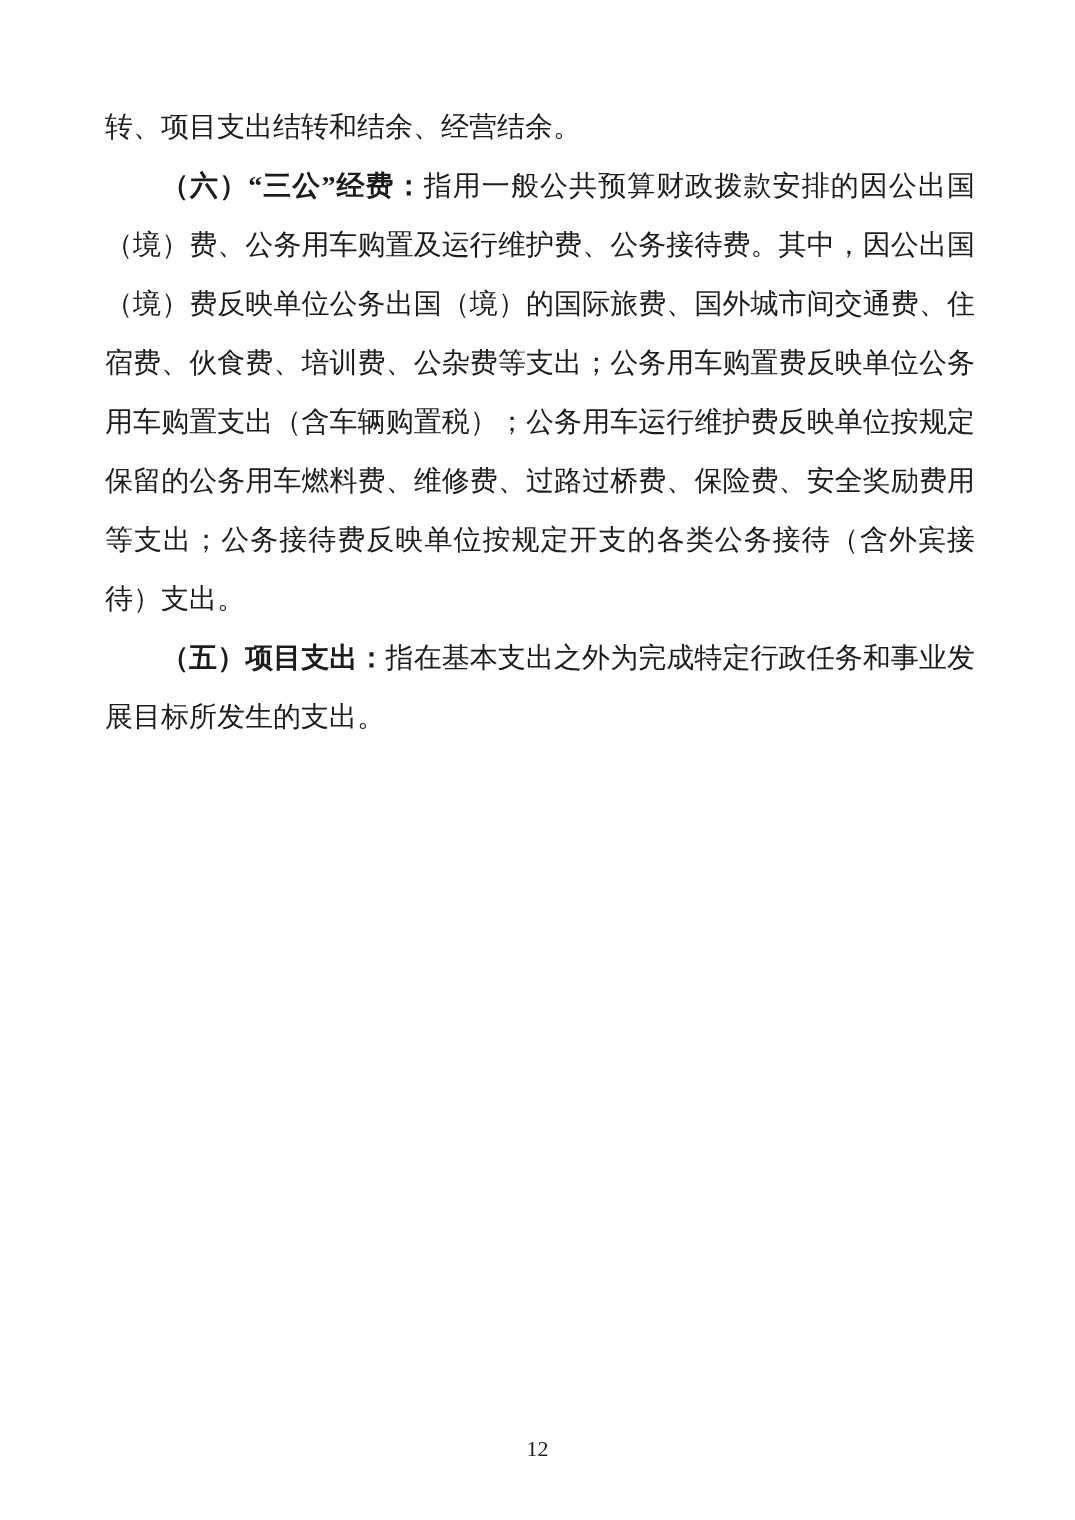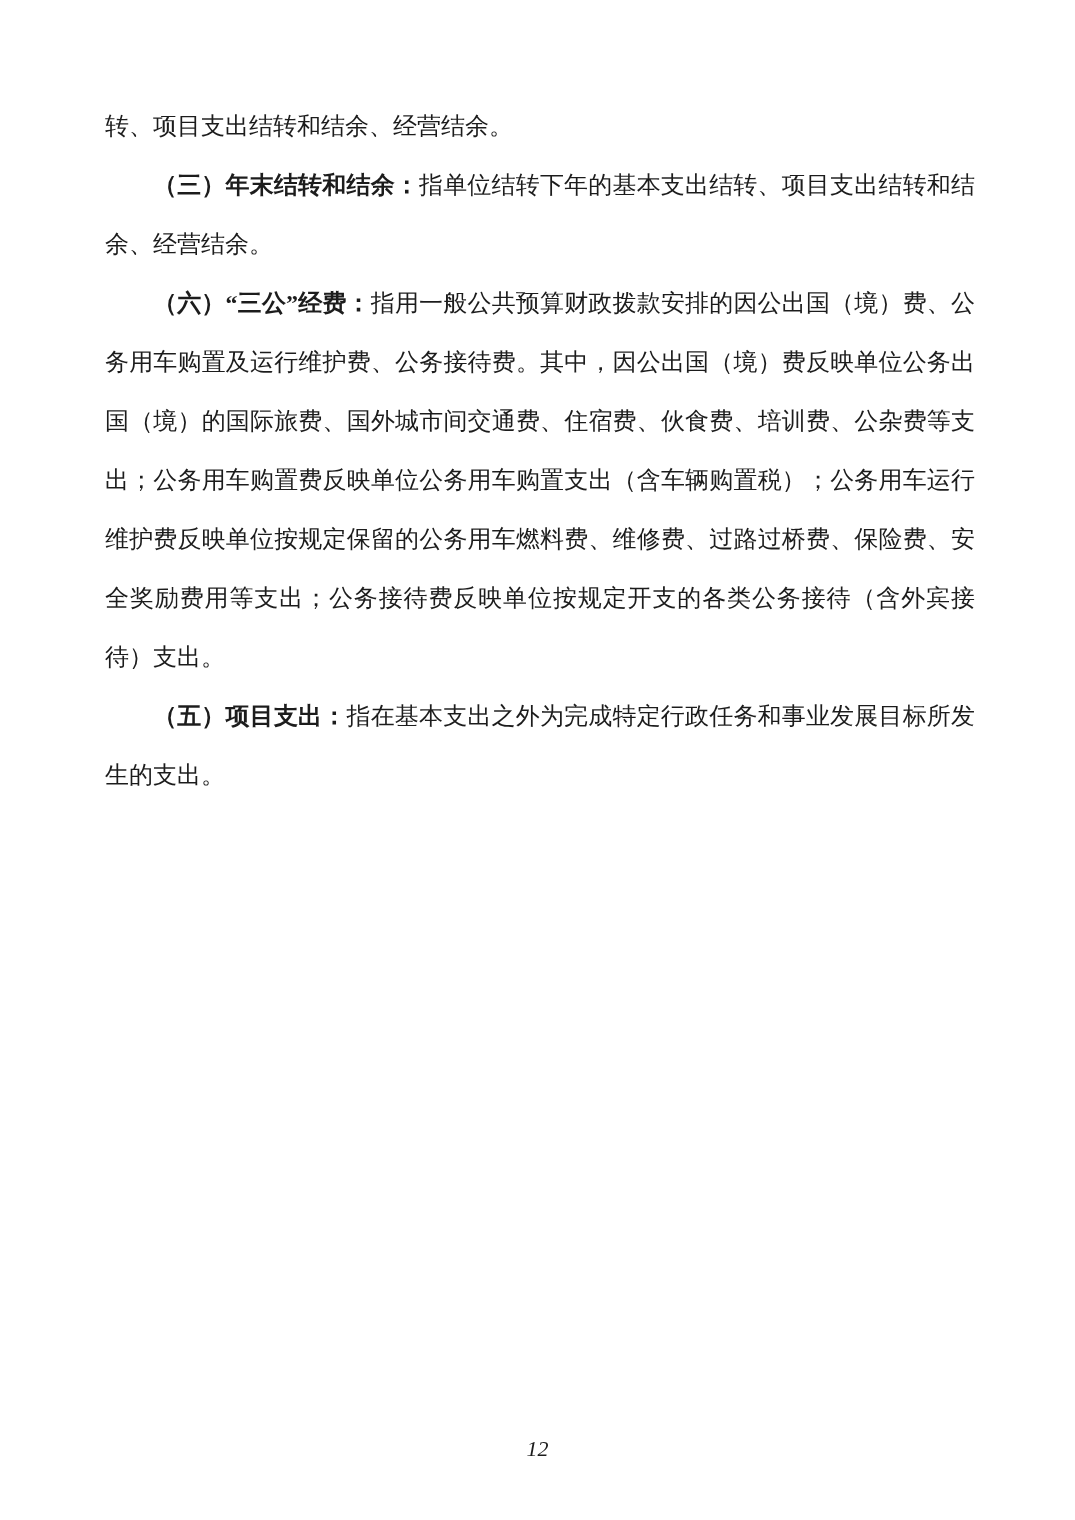--- a/index.html
+++ b/index.html
@@ -12,21 +12,21 @@
     background: #ffffff;
     position: relative;
     overflow: hidden;
     font-family: "Liberation Serif", "DejaVu Serif", serif;
   }
   .content {
     position: absolute;
     left: 105px;
     top: 97px;
     width: 870px;
-    font-size: 24px;
+    font-size: 28px;
     line-height: 59px;
     color: #1c1c1c;
     text-align: justify;
     text-justify: inter-character;
   }
   .para {
     margin: 0;
     padding: 0;
     text-indent: 2em;
   }
@@ -42,33 +42,31 @@
   }
   .page-number {
     position: absolute;
     top: 1434px;
     left: 0;
     width: 100%;
     text-align: center;
     font-size: 22px;
     line-height: 30px;
     color: #1c1c1c;
-    font-style: italic;
   }
 </style>
 </head>
 <body>
 
 <div class="page">
 
   <div class="content">
 
     <p class="para no-indent"><span>转、项目支出结转和结余、经营结余。</span></p>
 
-    <p class="para"><span class="head">（三）年末结转和结余：</span><span>指单位结转下年的基本支出结转、项目支出结转和结余、经营结余。</span></p>
 
 
     <p class="para"><span class="head">（六）“三公”经费：</span><span>指用一般公共预算财政拨款安排的因公出国（境）费、公务用车购置及运行维护费、公务接待费。其中，因公出国（境）费反映单位公务出国（境）的国际旅费、国外城市间交通费、住宿费、伙食费、培训费、公杂费等支出；公务用车购置费反映单位公务用车购置支出（含车辆购置税）；公务用车运行维护费反映单位按规定保留的公务用车燃料费、维修费、过路过桥费、保险费、安全奖励费用等支出；公务接待费反映单位按规定开支的各类公务接待（含外宾接待）支出。</span></p>
 
     <p class="para"><span class="head">（五）项目支出：</span><span>指在基本支出之外为完成特定行政任务和事业发展目标所发生的支出。</span></p>
 
 
   </div>
 
   <div class="page-number">12</div>

